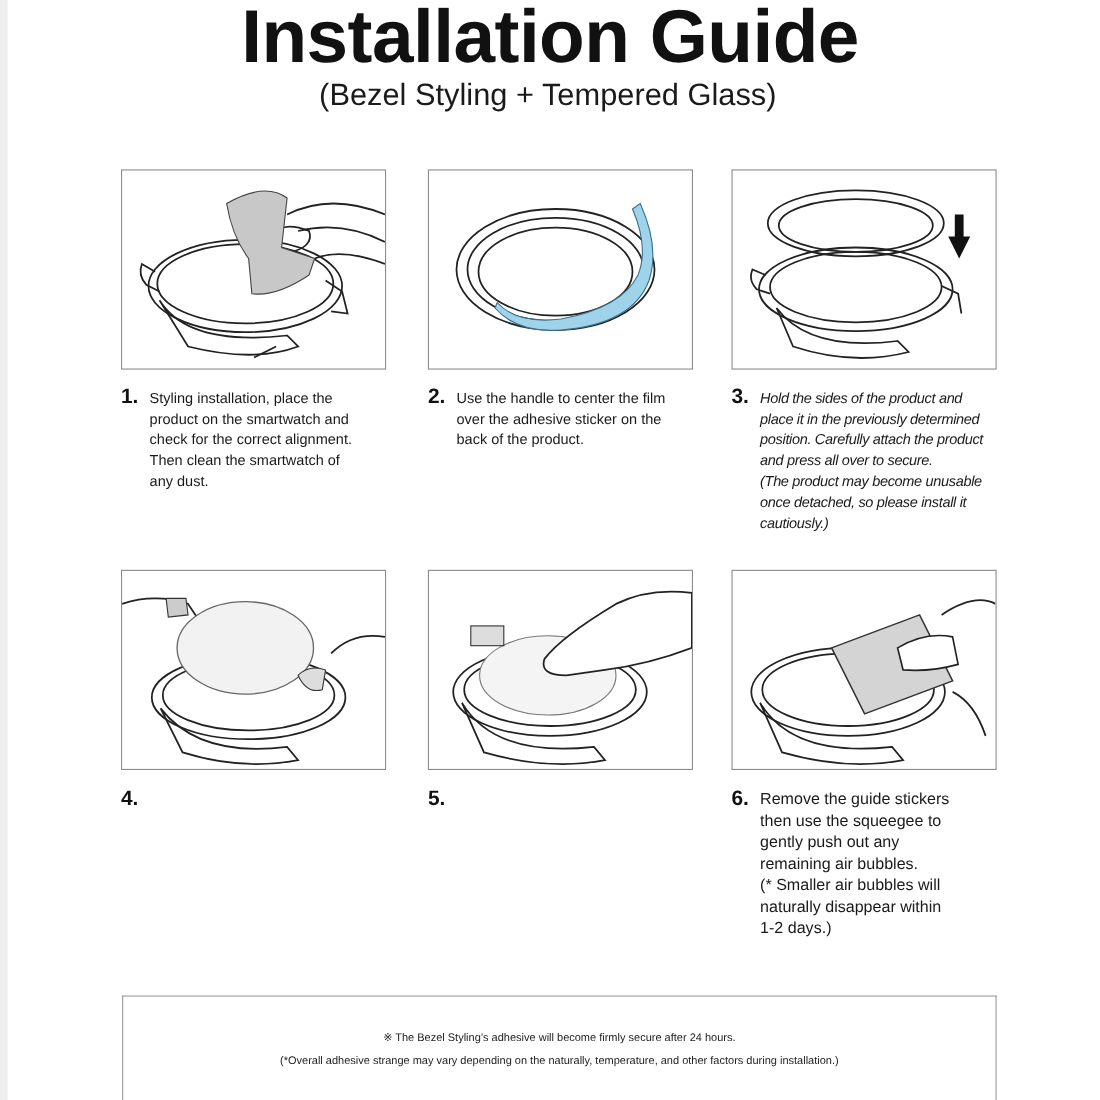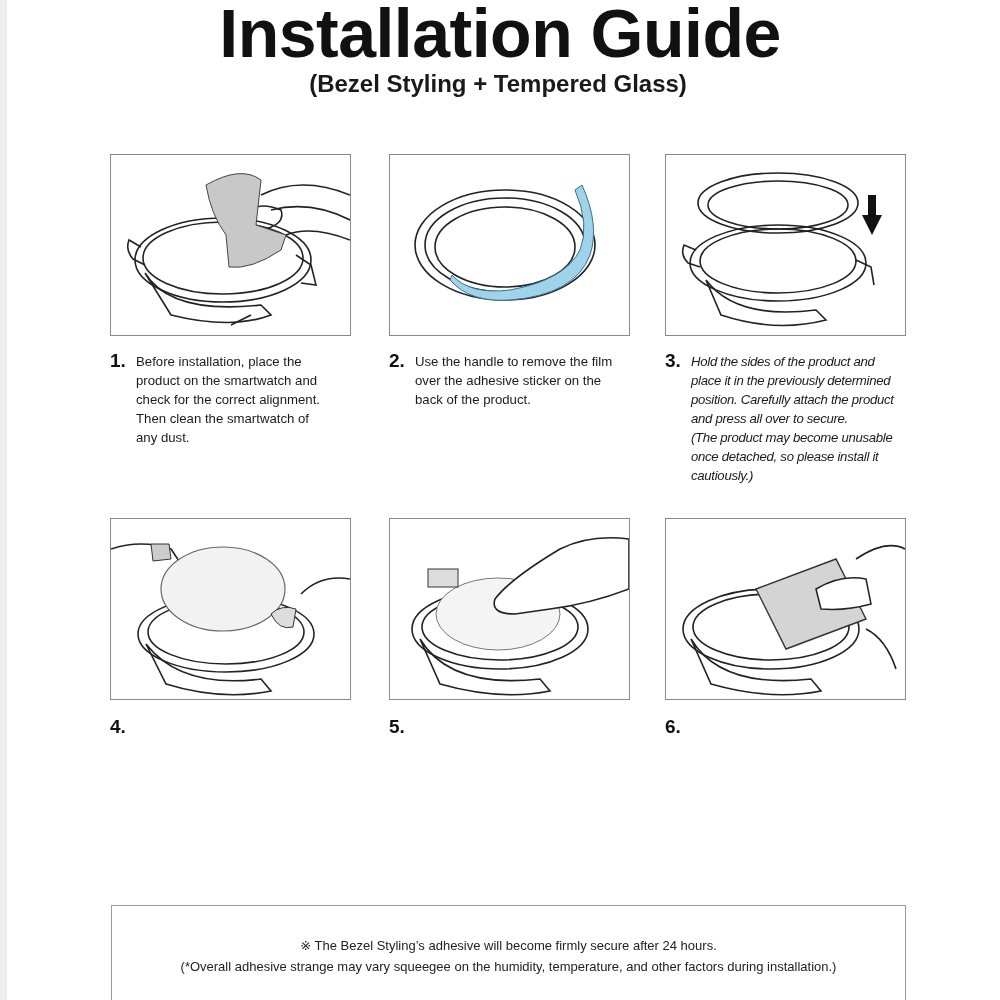--- a/index.html
+++ b/index.html
@@ -8,41 +8,41 @@
     font-family:"Liberation Sans", "DejaVu Sans", sans-serif; color:#1a1a1a;
     position:relative;
   }
   .left-edge { position:absolute; left:0; top:0; width:7px; height:1000px; background:#eeeeee; }
   .title {
     position:absolute; left:0; width:1000px; top:-6px; text-align:center;
     font-size:68px; font-weight:700; letter-spacing:-0.5px; color:#111;
   }
   .subtitle {
     position:absolute; left:0; width:996px; top:70px; text-align:center;
-    font-size:24px; font-weight:700; color:#1a1a1a;
+    font-size:28px; font-weight:400; color:#1a1a1a;
   }
   .panel {
     position:absolute; border:1px solid #8a8a8a; background:#fff; overflow:hidden;
   }
   .panel svg { width:100%; height:100%; display:block; }
   .step { position:absolute; }
   .step .num {
     position:absolute; left:0; top:-2px; font-size:19px; font-weight:700; color:#111;
   }
   .step .txt {
     position:absolute; left:26px; top:0; font-size:13.2px; line-height:19px; color:#1a1a1a;
     white-space:pre-line;
   }
   .step.big .txt { font-size:14.6px; line-height:19.5px; }
   .note-box {
     position:absolute; left:111px; top:905px; width:793px; height:110px;
     border:1px solid #9a9a9a; border-bottom:none; background:#fff;
   }
   .note-line {
-    position:absolute; left:0; width:100%; text-align:center; font-size:13px; color:#222;
+    position:absolute; left:0; width:100%; text-align:center; font-size:10px; color:#222;
   }
 </style>
 </head>
 <body>
 
 <div class="left-edge"></div>
 
 <div class="title">Installation Guide</div>
 <div class="subtitle">(Bezel Styling + Tempered Glass)</div>
 
@@ -85,29 +85,29 @@
       <path d="M30 95 L18 90 Q14 100 22 108 L34 112"></path>
       <path d="M40 125 Q70 165 150 155 L160 165 Q110 178 55 160 Z"></path>
       <path d="M190 105 L205 112 L208 130"></path>
     </g>
     <path d="M202 40 L210 40 L210 60 L216 60 L206 80 L196 60 L202 60 Z" fill="#111"></path>
   </svg>
 </div>
 
 <div class="step" style="left:110px;top:352px;width:250px;height:110px;">
   <span class="num">1.</span>
-  <span class="txt">Before installation, place the
+  <span class="txt">Styling installation, place the
 product on the smartwatch and
 check for the correct alignment.
 Then clean the smartwatch of
 any dust.</span>
 </div>
 <div class="step" style="left:389px;top:352px;width:250px;height:80px;">
   <span class="num">2.</span>
-  <span class="txt">Use the handle to remove the film
+  <span class="txt">Use the handle to center the film
 over the adhesive sticker on the
 back of the product.</span>
 </div>
 <div class="step" style="left:665px;top:352px;width:250px;height:140px;">
   <span class="num">3.</span>
   <span class="txt" style="letter-spacing:-0.3px;font-style:italic;">Hold the sides of the product and
 place it in the previously determined
 position. Carefully attach the product
 and press all over to secure.
 (The product may become unusable
@@ -158,18 +158,25 @@
 </div>
 
 <div class="step big" style="left:110px;top:718px;width:250px;height:130px;">
   <span class="num">4.</span>
 </div>
 <div class="step big" style="left:389px;top:718px;width:250px;height:60px;">
   <span class="num">5.</span>
 </div>
 <div class="step big" style="left:665px;top:718px;width:250px;height:150px;">
   <span class="num">6.</span>
+  <span class="txt">Remove the guide stickers
+then use the squeegee to
+gently push out any
+remaining air bubbles.
+(* Smaller air bubbles will
+naturally disappear within
+1-2 days.)</span>
 </div>
 
 <div class="note-box">
   <div class="note-line" style="top:32px;">※ The Bezel Styling’s adhesive will become firmly secure after 24 hours.</div>
-  <div class="note-line" style="top:53px;">(*Overall adhesive strange may vary squeegee on the humidity, temperature, and other factors during installation.)</div>
+  <div class="note-line" style="top:53px;">(*Overall adhesive strange may vary depending on the naturally, temperature, and other factors during installation.)</div>
 </div>
 
 </body></html>

